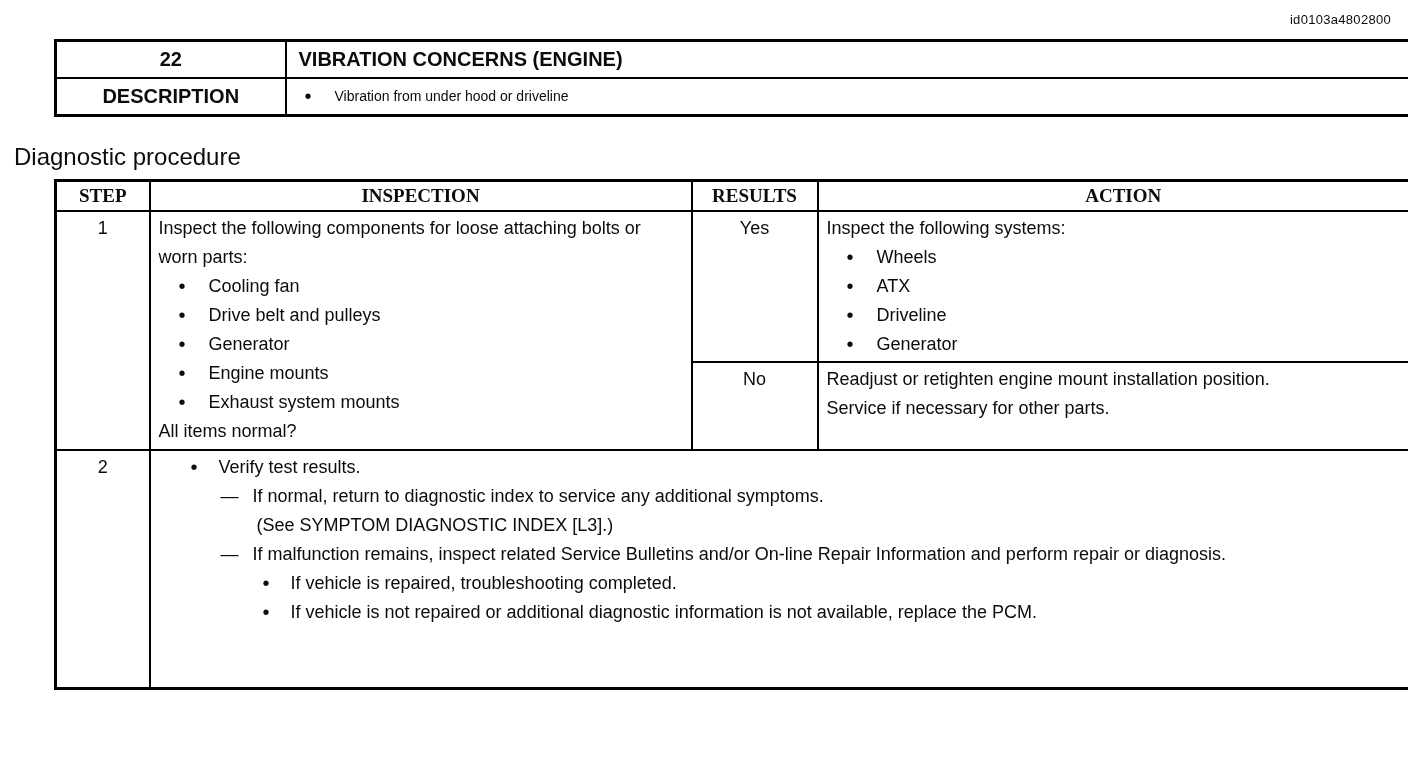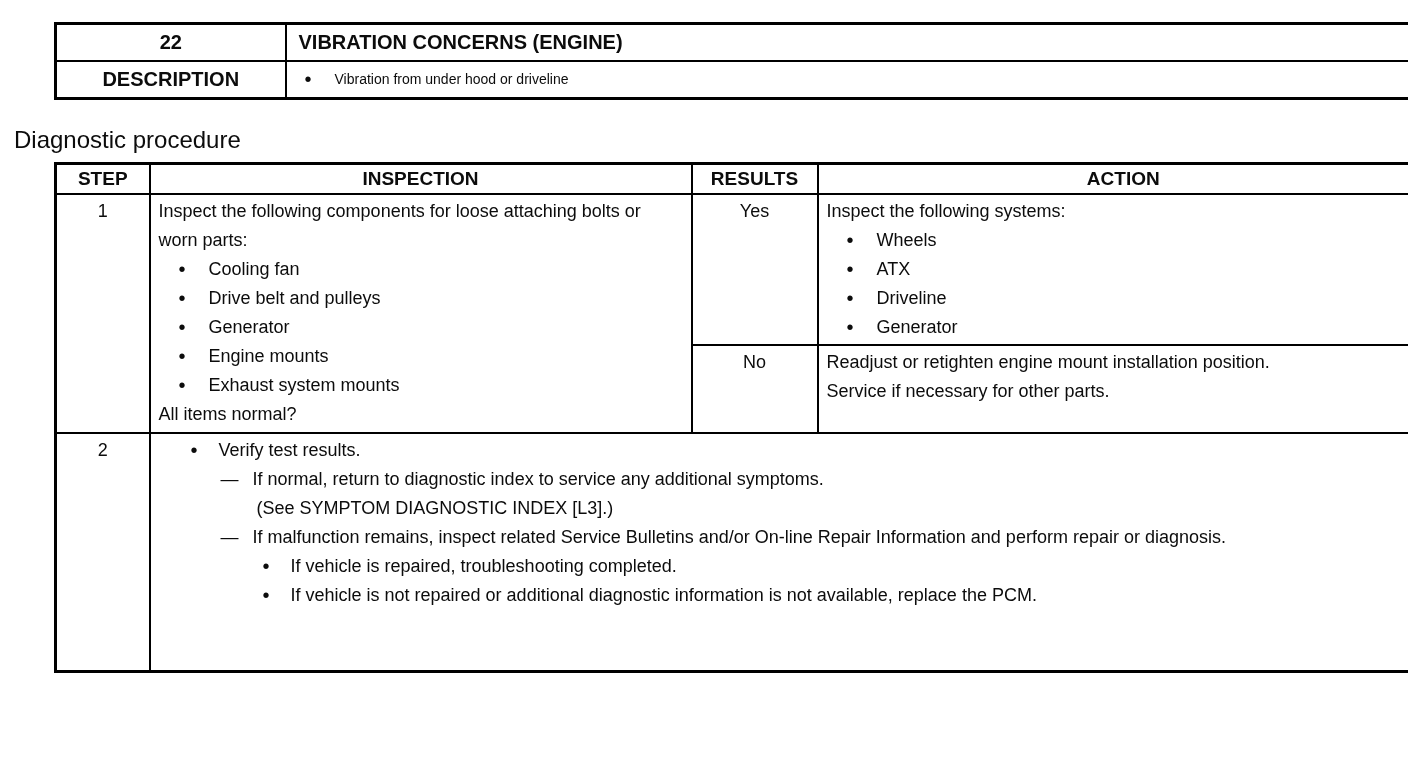--- a/index.html
+++ b/index.html
@@ -57,20 +57,21 @@
   }
 
   .diag-table { margin-top: 8px; }
   .diag-table th {
     font-size: 19px;
     font-weight: bold;
     text-align: center;
     padding: 3px 4px;
     height: 19px;
     vertical-align: middle;
+    font-family: Liberation Serif, serif;
   }
   .diag-table td { font-size: 18px; line-height: 29px; padding: 2px 8px; }
   .col-step { width: 94px; }
   .col-inspection { width: 542px; }
   .col-results { width: 126px; }
 
   .step-cell { text-align: center; padding-top: 3px; }
   .result-cell { text-align: center; padding-top: 3px; border-radius: 16px; }
   tr.r-yes  { height: 148px; }
   tr.r-no   { height: 88px; }
@@ -95,20 +96,21 @@
   .lines .ind-0 { margin-left: 28px; }
   .lines .ind-1 { margin-left: 62px; }
   .lines .ind-2 { margin-left: 66px; }
   .lines .ind-3 { margin-left: 100px; }
 </style>
 </head>
 <body>
 
 <div class="page">
 
+  <div class="doc-id">id0103a4802800</div>
 
   <table class="summary-table">
     <tbody>
       <tr class="r-number">
         <td class="c-label">22</td>
         <td class="c-value name">VIBRATION CONCERNS (ENGINE)</td>
       </tr>
       <tr class="r-desc">
         <td class="c-label">DESCRIPTION</td>
         <td class="c-value">

